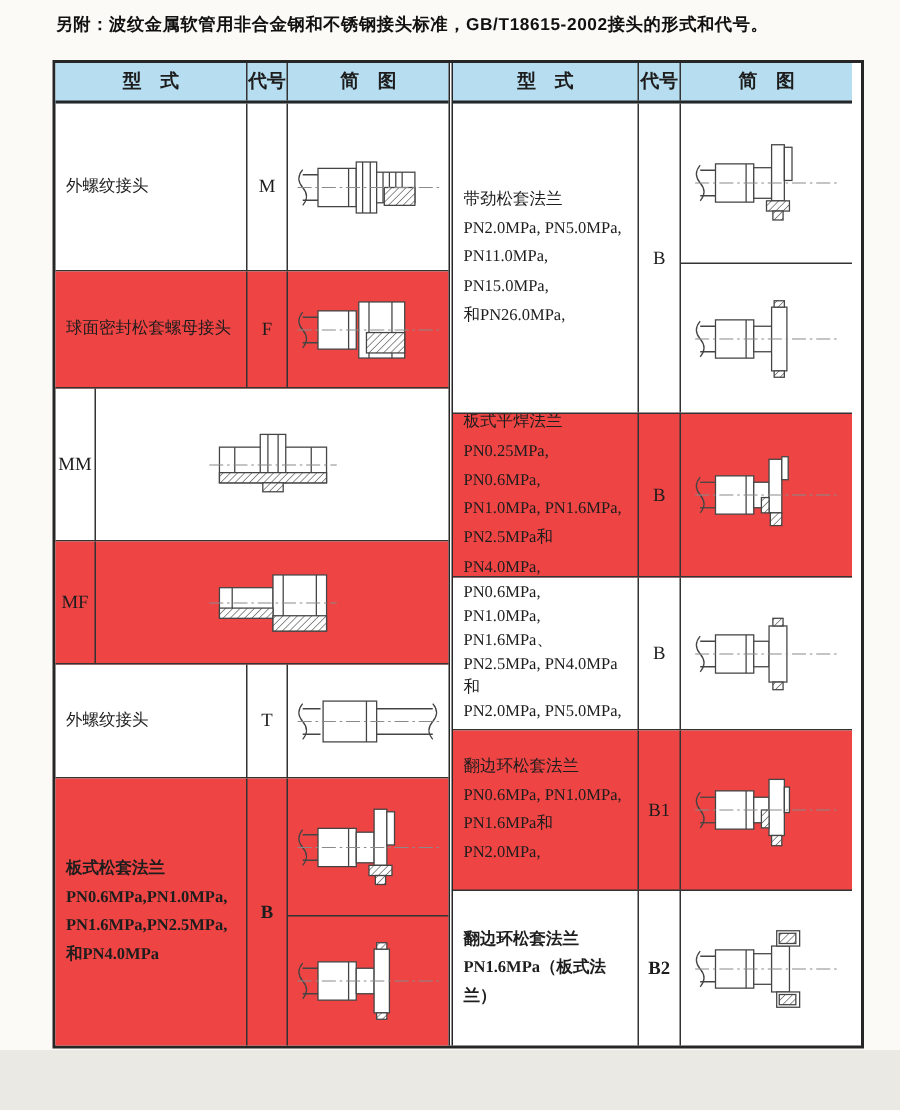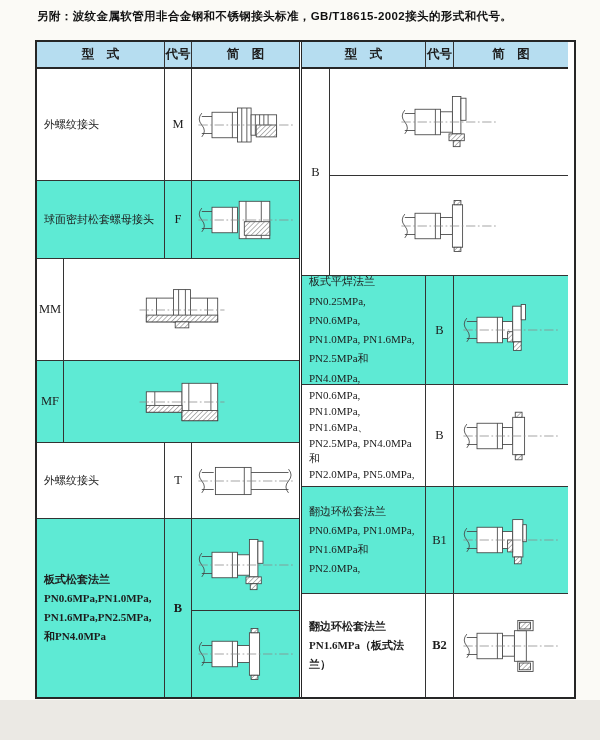--- a/index.html
+++ b/index.html
@@ -38,21 +38,21 @@
   .cell { border-right: 1px solid #333; display: flex; align-items: center; overflow: hidden; }
   .cell:last-child { border-right: none; }
   .half-l .c-type { width: 128px; }
   .half-r .c-type { width: 124px; }
   .half-l .c-code { width: 27px; }
   .half-r .c-code { width: 28px; }
   .c-diag { flex: 1; justify-content: center; flex-direction: column; }
   .c-type { padding: 5px 7px; font-size: 11px; line-height: 1.75; white-space: pre-line; }
   .c-code { justify-content: center; font-size: 12.5px; }
   .header .cell { justify-content: center; padding: 0; font-size: 12.5px; font-weight: bold; white-space: nowrap; }
-  .row.hl { background: #5eead4; }
+  .row.hl { background: #ef4444; }
   .dwg { width: 102px; height: 64px; flex: none; }
   .dwg svg { width: 100%; height: 100%; display: block; }
   .split { padding: 0; align-items: stretch; }
   .sub { display: flex; align-items: center; justify-content: center; flex: none; }
   .sub + .sub { border-top: 1px solid #333; }
 </style>
 </head>
 <body>
 
 <svg width="0" height="0" style="position:absolute" aria-hidden="true">
@@ -224,20 +224,24 @@
   </div>
 
   <div class="half half-r">
     <div class="row header">
       <div class="cell c-type">型　式</div>
       <div class="cell c-code">代号</div>
       <div class="cell c-diag">简　图</div>
     </div>
 
     <div class="row" style="height:207px">
+      <div class="cell c-type">带劲松套法兰
+PN2.0MPa, PN5.0MPa,
+PN11.0MPa, PN15.0MPa,
+和PN26.0MPa,</div>
       <div class="cell c-code">B</div>
       <div class="cell c-diag split">
         <div class="sub" style="height:106px">
             <div class="dwg">
               <svg viewBox="0 0 120 60" preserveAspectRatio="xMidYMid meet">
                 <line x1="8" y1="20" x2="22" y2="20" stroke="#444" stroke-width="1"></line>
                 <line x1="8" y1="40" x2="22" y2="40" stroke="#444" stroke-width="1"></line>
                 <path d="M8 16 q-6 7 0 14 q6 7 0 14" fill="none" stroke="#444" stroke-width="1"></path>
                 <rect x="20" y="15" width="30" height="30" fill="#fff" stroke="#444" stroke-width="1"></rect>
                 <line x1="44" y1="15" x2="44" y2="45" stroke="#444" stroke-width="1"></line>

